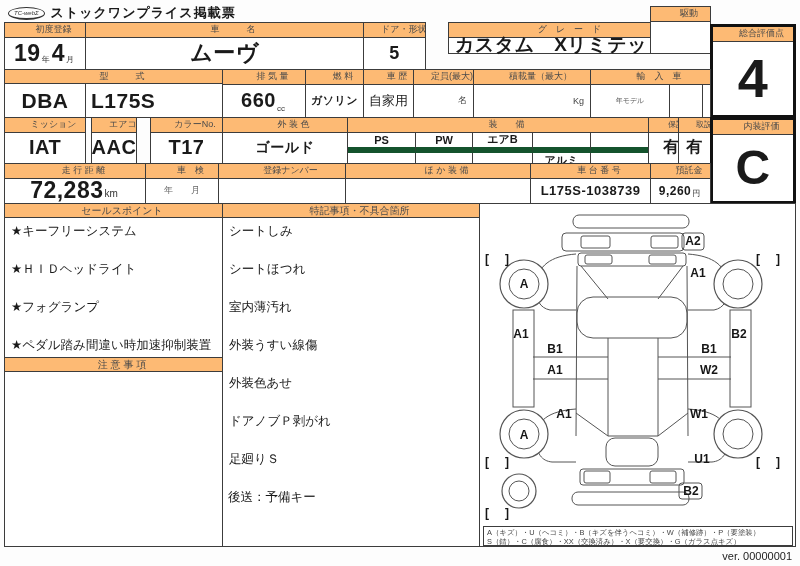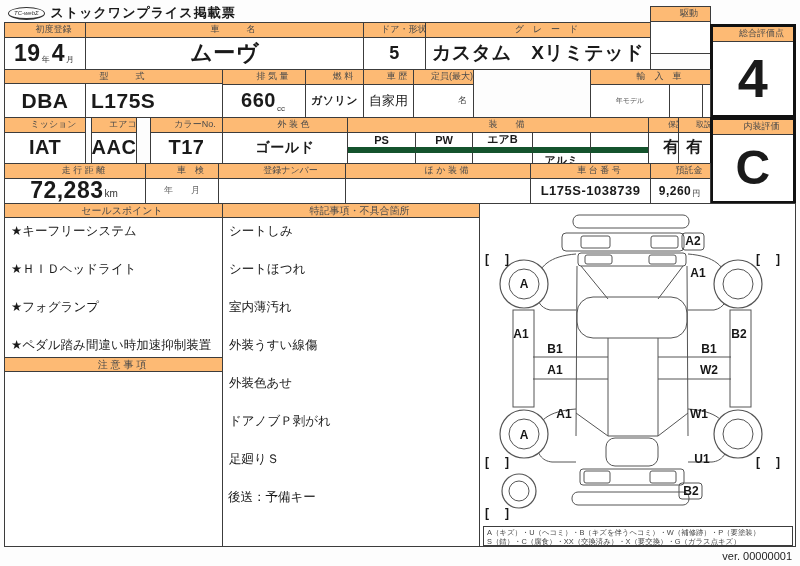--- a/index.html
+++ b/index.html
@@ -54,21 +54,21 @@
     </div>
   </div>
   <div class="cell" style="left:85px;top:22px;width:279px;height:48px">
     <div class="hd">車　　　名</div>
     <div class="val prt" style="font-size:22px">ムーヴ</div>
   </div>
   <div class="cell" style="left:363px;top:22px;width:63px;height:48px">
     <div class="hd">ドア・形状</div>
     <div class="val prt" style="font-size:18px">5</div>
   </div>
-  <div class="cell" style="left:425px;top:22px;width:226px;height:48px">
+  <div class="cell" style="left:448px;top:22px;width:226px;height:32px">
     <div class="hd">グ　レ　ー　ド</div>
     <div class="val prt" style="font-size:19px">カスタム　Xリミテッド</div>
   </div>
   <div class="cell" style="left:650px;top:6px;width:61px;height:48px">
     <div class="hd">駆動</div>
     <div class="val"></div>
   </div>
   <div class="cell thick" style="left:710px;top:24px;width:86px;height:94px">
     <div class="hd">総合評価点</div>
     <div class="val prt" style="font-size:54px">4</div>
@@ -92,20 +92,24 @@
     <div class="hd">燃 料</div>
     <div class="val prt" style="font-size:11px">ガソリン</div>
   </div>
   <div class="cell" style="left:363px;top:69px;width:51px;height:49px">
     <div class="hd">車 歴</div>
     <div class="val" style="font-size:13px">自家用</div>
   </div>
   <div class="cell" style="left:413px;top:69px;width:61px;height:49px">
     <div class="hd">定員(最大)</div>
     <div class="val" style="justify-content:flex-end;padding-right:6px;font-size:9px;color:#444">名</div>
+  </div>
+  <div class="cell" style="left:473px;top:69px;width:118px;height:49px">
+    <div class="hd">積載量（最大）</div>
+    <div class="val" style="justify-content:flex-end;padding-right:6px;font-size:9px;color:#444">Kg</div>
   </div>
   <div class="cell" style="left:590px;top:69px;width:121px;height:49px">
     <div class="hd">輸　入　車</div>
     <div class="subcells">
       <div style="width:78px;font-size:7px;color:#555">年モデル</div>
       <div style="width:32px"></div>
       <div style="flex:1;border-right:none"></div>
     </div>
   </div>
 

